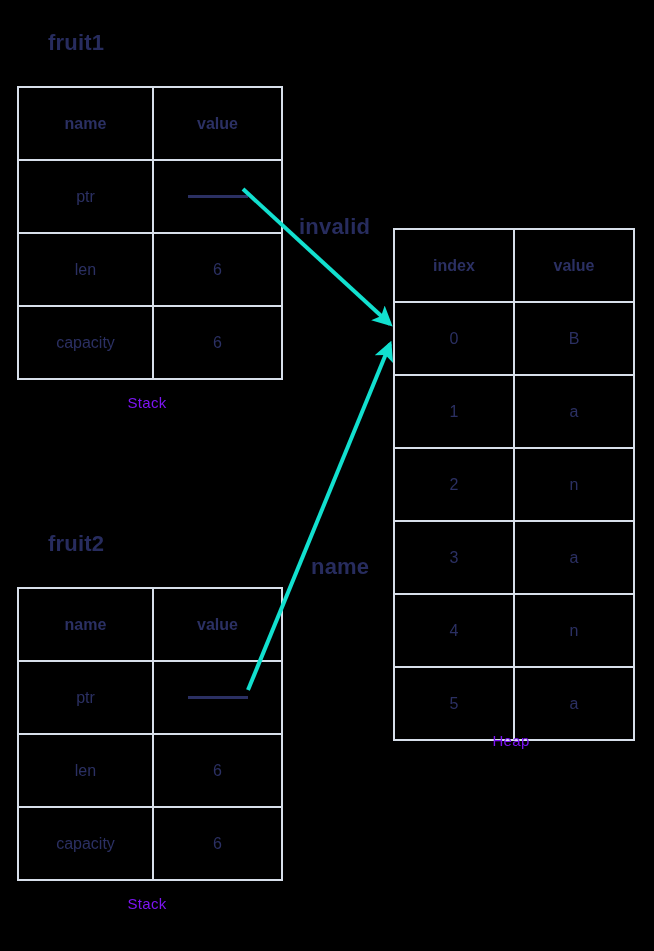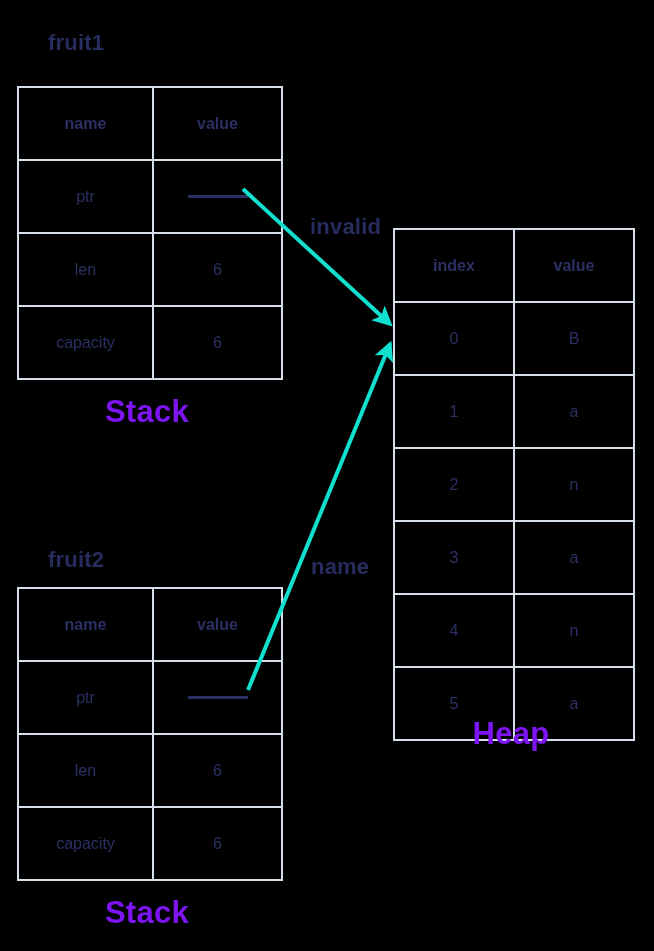--- a/index.html
+++ b/index.html
@@ -28,22 +28,22 @@
     font-size: 22px;
     font-weight: 700;
     letter-spacing: 0.2px;
     white-space: nowrap;
   }
 
   
   .region-label {
     position: absolute;
     color: #7d15f3;
-    font-size: 31px;
-    font-weight: 700;
+    font-size: 15px;
+    font-weight: 400;
     letter-spacing: 0.3px;
     white-space: nowrap;
     text-align: center;
   }
 
   
   .mem-table {
     position: absolute;
     border-collapse: collapse;
     table-layout: fixed;
@@ -128,21 +128,21 @@
       </tr>
       <tr>
         <td class="col-name">capacity</td>
         <td class="col-value">6</td>
       </tr>
     </tbody>
   </table>
 
   <div class="region-label" style="left:17px; top:394px; width:260px;">Stack</div>
 
-  <div class="struct-label" style="left:48px; top:531px;margin-top:16px;">fruit2</div>
+  <div class="struct-label" style="left:48px; top:531px;">fruit2</div>
 
   <table class="mem-table stack-table" style="left:17px; top:587px;">
     <tbody>
       <tr>
         <td class="hdr col-name">name</td>
         <td class="hdr col-value">value</td>
       </tr>
       <tr>
         <td class="col-name">ptr</td>
         <td class="col-value">
@@ -188,31 +188,31 @@
         <td class="col-index">4</td>
         <td class="col-value">n</td>
       </tr>
       <tr>
         <td class="col-index">5</td>
         <td class="col-value">a</td>
       </tr>
     </tbody>
   </table>
 
-  <div class="region-label" style="left:393px; top:716px; width:236px;">Heap</div>
+  <div class="region-label" style="left:393px; top:732px; width:236px;">Heap</div>
 
   <svg id="arrow-layer" viewBox="0 0 654 951">
     <defs>
       <marker id="arrowhead-teal" markerWidth="5" markerHeight="5" refX="4.1" refY="2.5" orient="auto" markerUnits="strokeWidth">
         <path d="M0,0 L5,2.5 L0,5 L1.1,2.5 Z" fill="#12e0cf"></path>
       </marker>
     </defs>
 
     <line x1="243" y1="189" x2="390" y2="324" stroke="#12e0cf" stroke-width="4" stroke-linecap="butt" marker-end="url(#arrowhead-teal)"></line>
 
     <line x1="248" y1="690" x2="390" y2="344" stroke="#12e0cf" stroke-width="4" stroke-linecap="butt" marker-end="url(#arrowhead-teal)"></line>
   </svg>
 
-  <div class="arrow-label" style="left:299px; top:214px;margin-left:11px;">invalid</div>
+  <div class="arrow-label" style="left:299px; top:214px;">invalid</div>
 
   <div class="arrow-label" style="left:311px; top:554px;">name</div>
 
 </div>
 
 </body></html>

